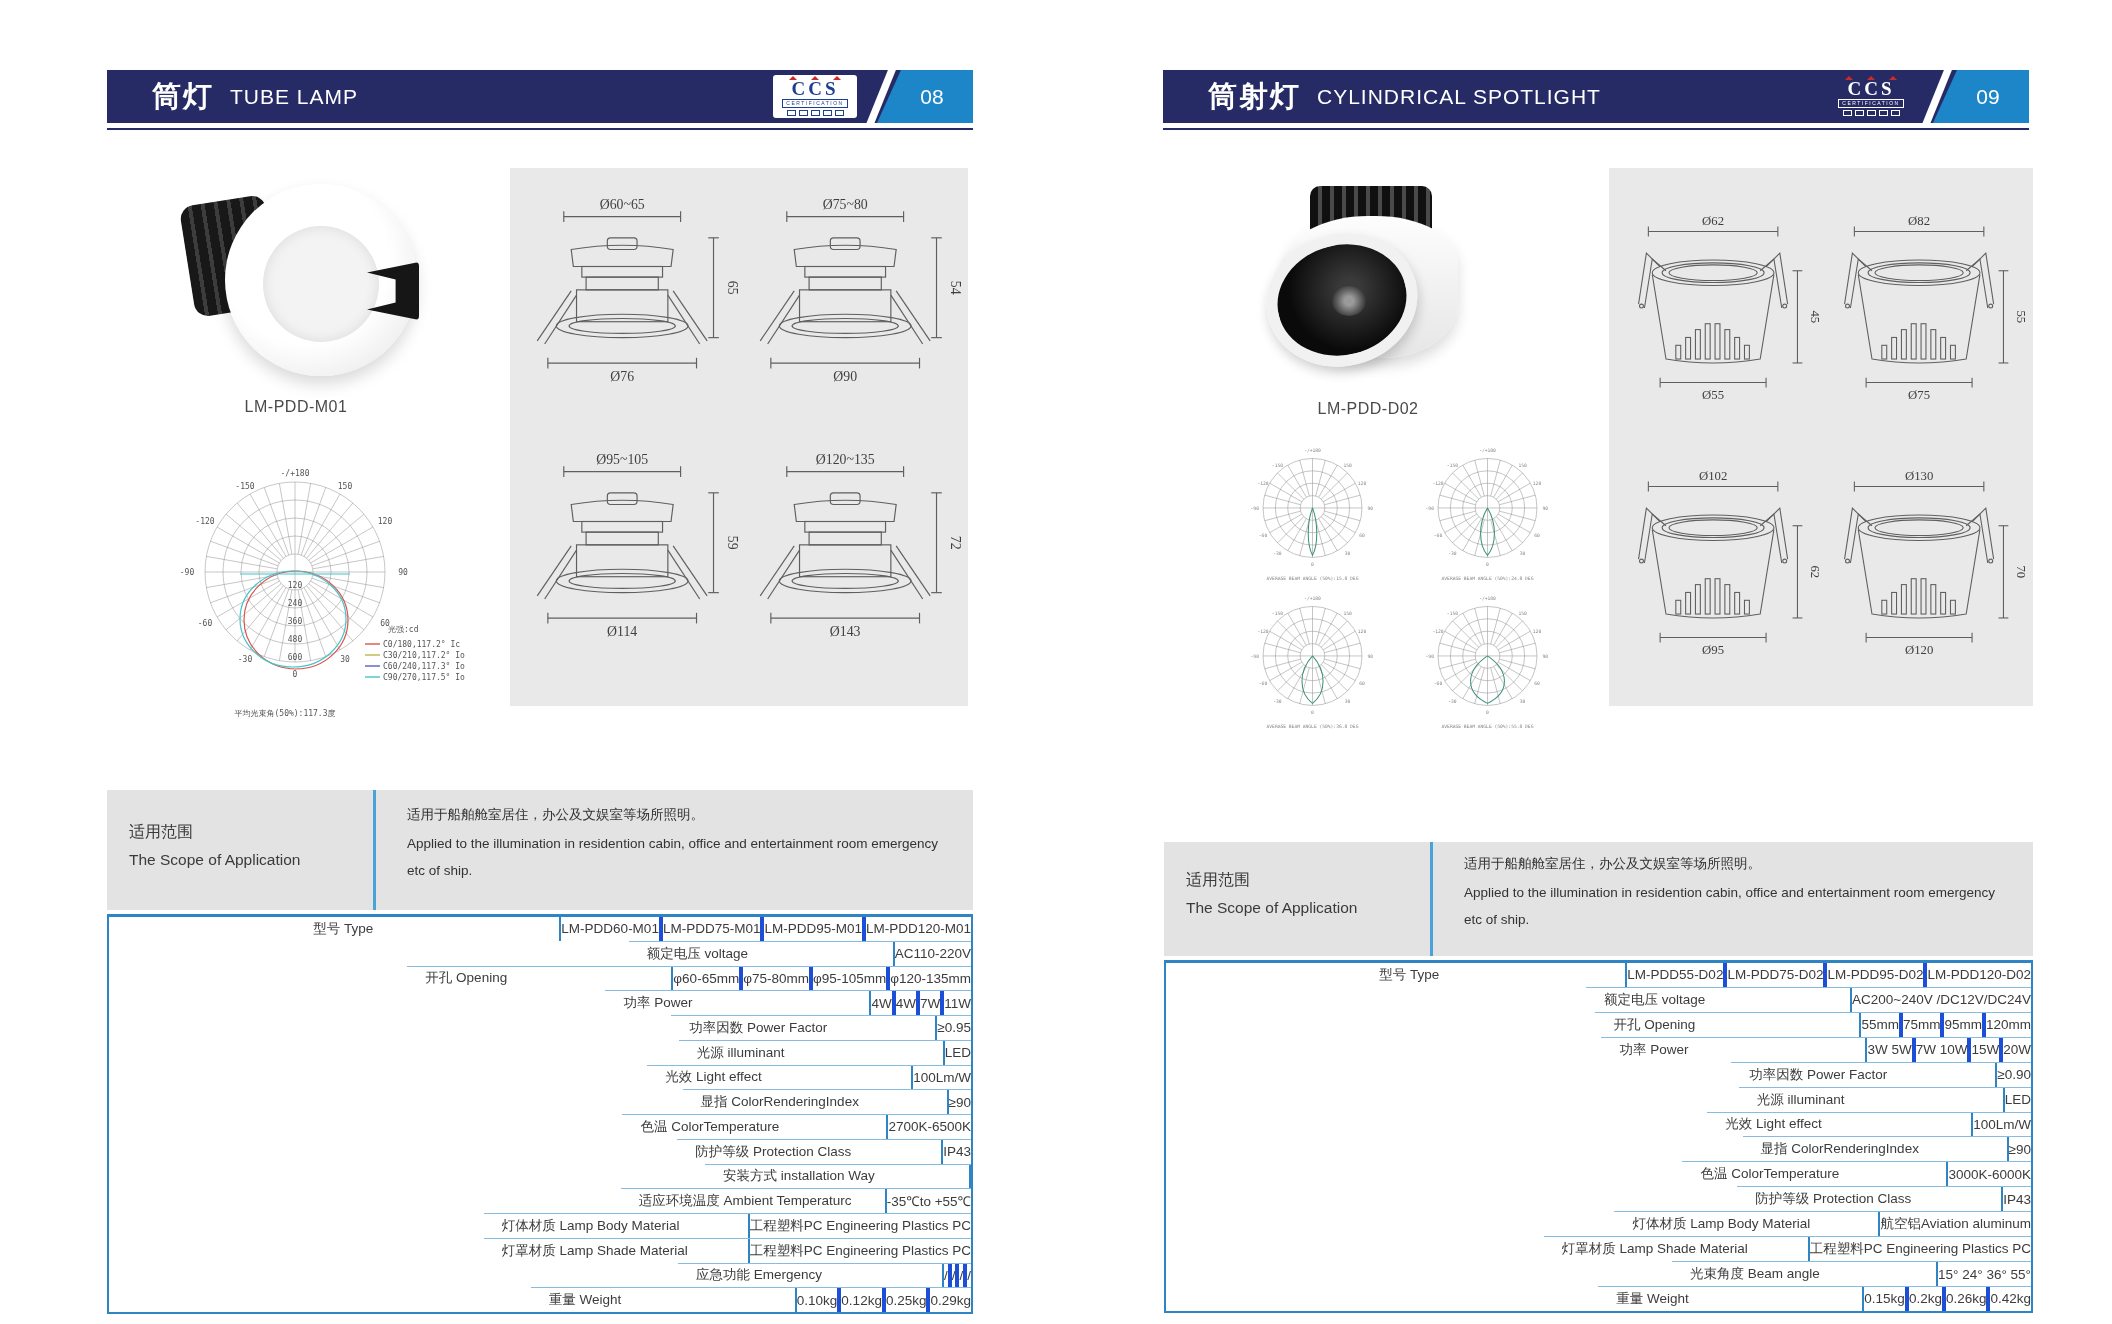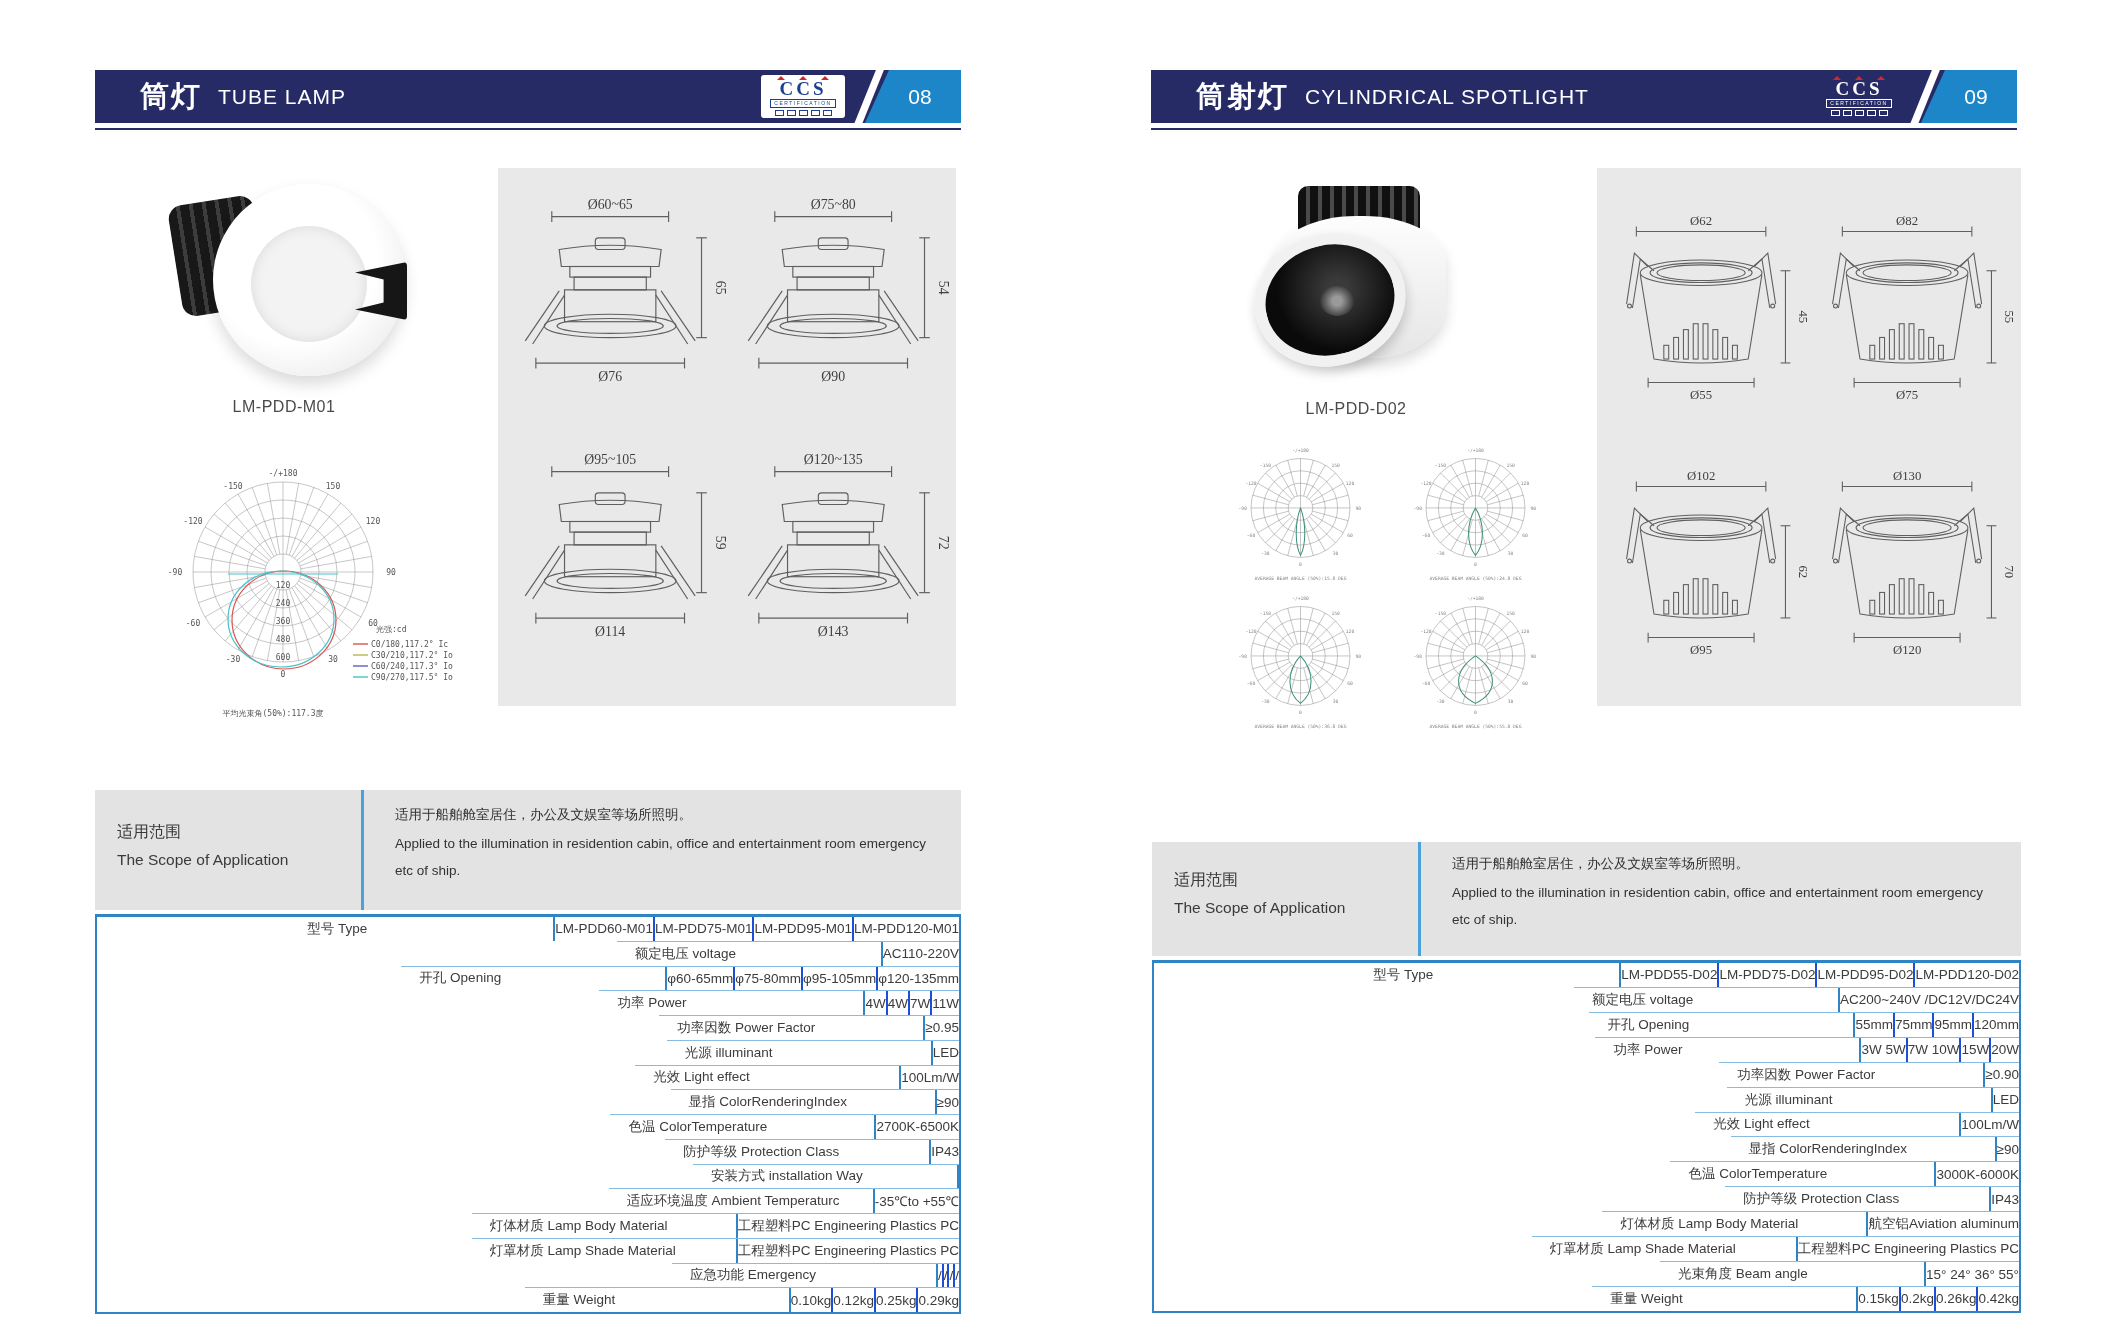--- a/index.html
+++ b/index.html
@@ -1,19 +1,19 @@
 <!DOCTYPE html>
 <html><head>
 <meta charset="utf-8">
 <style>
   * { margin:0; padding:0; box-sizing:border-box; }
   html,body { background:#ffffff; }
   body { font-family:"Liberation Sans", sans-serif; color:#3c3c3c; }
   #canvas { position:relative; width:2112px; height:1324px; background:#ffffff; overflow:hidden; }
-  .page { position:absolute; top:0; width:1056px; height:1172px; }
+  .page { position:absolute; top:0; width:1056px; height:1172px;margin-left:12px; }
   #page0 { left:0; } #page1 { left:1056px; }
 
   
   .hdr { position:absolute; left:95px; top:70px; width:866px; height:53px; background:#262b66; display:flex; align-items:center; }
   .hdr-rule { position:absolute; left:95px; top:128px; width:866px; height:2px; background:#262b66; }
   .hdr-title-cn { color:#ffffff; font-size:29px; font-weight:bold; margin-left:45px; letter-spacing:2px; }
   .hdr-title-en { color:#ffffff; font-size:21px; margin-left:16px; letter-spacing:1px; }
   .hdr-num { position:absolute; right:0; top:0; width:96px; height:53px; background:#1d86c8;
              clip-path:polygon(24px 0, 100% 0, 100% 100%, 0 100%);
              display:flex; align-items:center; justify-content:center; }
@@ -96,21 +96,21 @@
   
   .spec-table { position:absolute; display:flex; flex-direction:column;
     border:2px solid #2f85c4; border-top:3px solid #2f85c4; background:#ffffff;align-items:flex-end; }
   .p0 .spec-table { left:95px; top:914px; width:866px; height:400px; }
   .p1 .spec-table { left:96px; top:960px; width:869px; height:353px; }
   .t-row { display:flex; flex:1; border-top:1px solid #86bce0; min-height:0; }
   .t-row:first-child { border-top:none; }
   .t-label { width:266px; flex:none; border-right:2px solid #2f85c4; display:flex; align-items:center;
     padding-left:18px; font-size:13.5px; color:#3c3c3c; white-space:nowrap; }
   .t-cell { flex:1; display:flex; align-items:center; justify-content:center;
-    border-right:2px solid #1d4ed8; font-size:13.5px; color:#3c3c3c; white-space:nowrap; }
+    border-right:4px solid #1d4ed8; font-size:13.5px; color:#3c3c3c; white-space:nowrap; }
   .t-row .t-cell:last-child { border-right:none; }
   .t-span { flex:4; }
 </style>
 </head>
 <body>
 
 <div id="canvas">
 
   <div class="page p0" id="page0">
     <div class="hdr">

